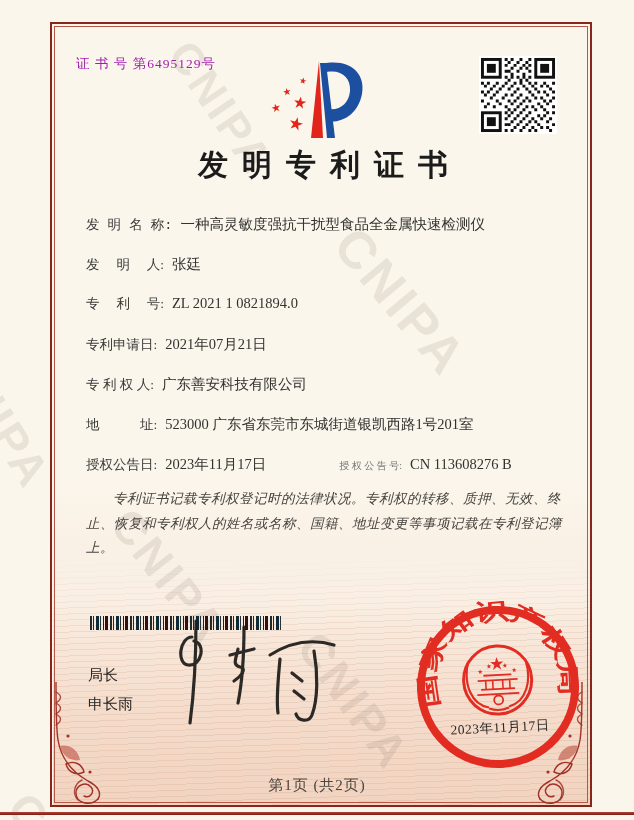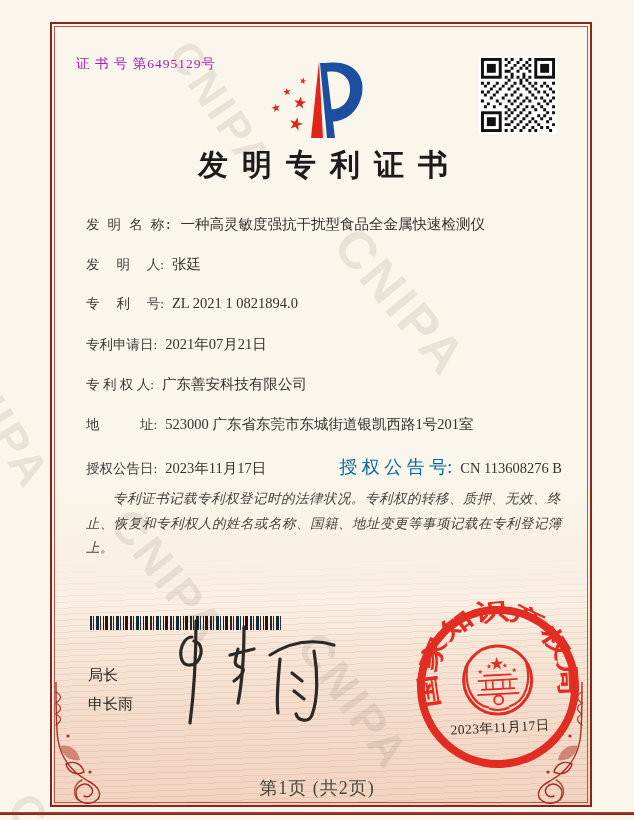--- a/index.html
+++ b/index.html
@@ -49,21 +49,21 @@
     left:0;top:145px;width:634px;text-align:center;
     font-size:30px;font-weight:600;color:#1b1b1b;
     letter-spacing:14px;padding-left:26px;box-sizing:border-box;
   }
   .row{position:absolute;left:86px;width:480px;height:22px;font-size:14.5px;color:#33322f;}
   .row .lbl{
     display:inline-block;color:#3a3a38;font-size:13.5px;
     vertical-align:baseline;white-space:pre;
   }
   .row .val{margin-left:8px;white-space:nowrap;}
-  .row .lbl2{margin-left:73px;font-size:18px;color:#0369a1;white-space:pre;}
+  .row .lbl2{margin-left:73px;font-size:10px;color:#737373;white-space:pre;}
   .legal{
     left:86px;top:487px;width:478px;font-size:13.5px;line-height:1.82;
     color:#45443f;font-style:italic;
   }
   .legal p{margin:0;text-indent:2em;letter-spacing:0.5px;}
   .barcode{
     left:90px;top:616px;width:193px;height:14px;
     background:repeating-linear-gradient(90deg,
       #1b2a33 0px,#1b2a33 2px, rgba(0,0,0,0) 2px,rgba(0,0,0,0) 3px,
       #4a1420 3px,#4a1420 4px, rgba(0,0,0,0) 4px,rgba(0,0,0,0) 6px,
@@ -74,21 +74,21 @@
   }
   .sig-title{left:88px;top:666px;font-size:15px;color:#262522;font-family:"Liberation Sans",sans-serif;text-align:right;}
   .sig-name{left:88px;top:695px;font-size:15px;color:#262522;font-family:"Liberation Sans",sans-serif;}
   .signature{left:150px;top:615px;width:200px;height:112px;z-index:4;}
   .seal{left:412px;top:601px;width:172px;height:172px;z-index:5;opacity:0.96;}
   .flourish{width:62px;height:124px;z-index:3;}
   .fl-r{left:528px;top:682px;}
   .fl-l{left:48px;top:682px;transform:scaleX(-1);}
   .footer{
     left:0;top:776px;width:634px;text-align:center;
-    font-size:18px;color:#4a463e;letter-spacing:1px;
+    font-size:15px;color:#4a463e;letter-spacing:1px;
   }
   .page-edge{
     left:0;top:812px;width:634px;height:3px;z-index:6;
     background:linear-gradient(180deg,#b04438,#7e1d15);
   }
 </style>
 </head>
 <body>
 
 <div class="wm" style="left:200px;top:32px;font-size:44px;transform:rotate(56deg);">CNIPA</div>

